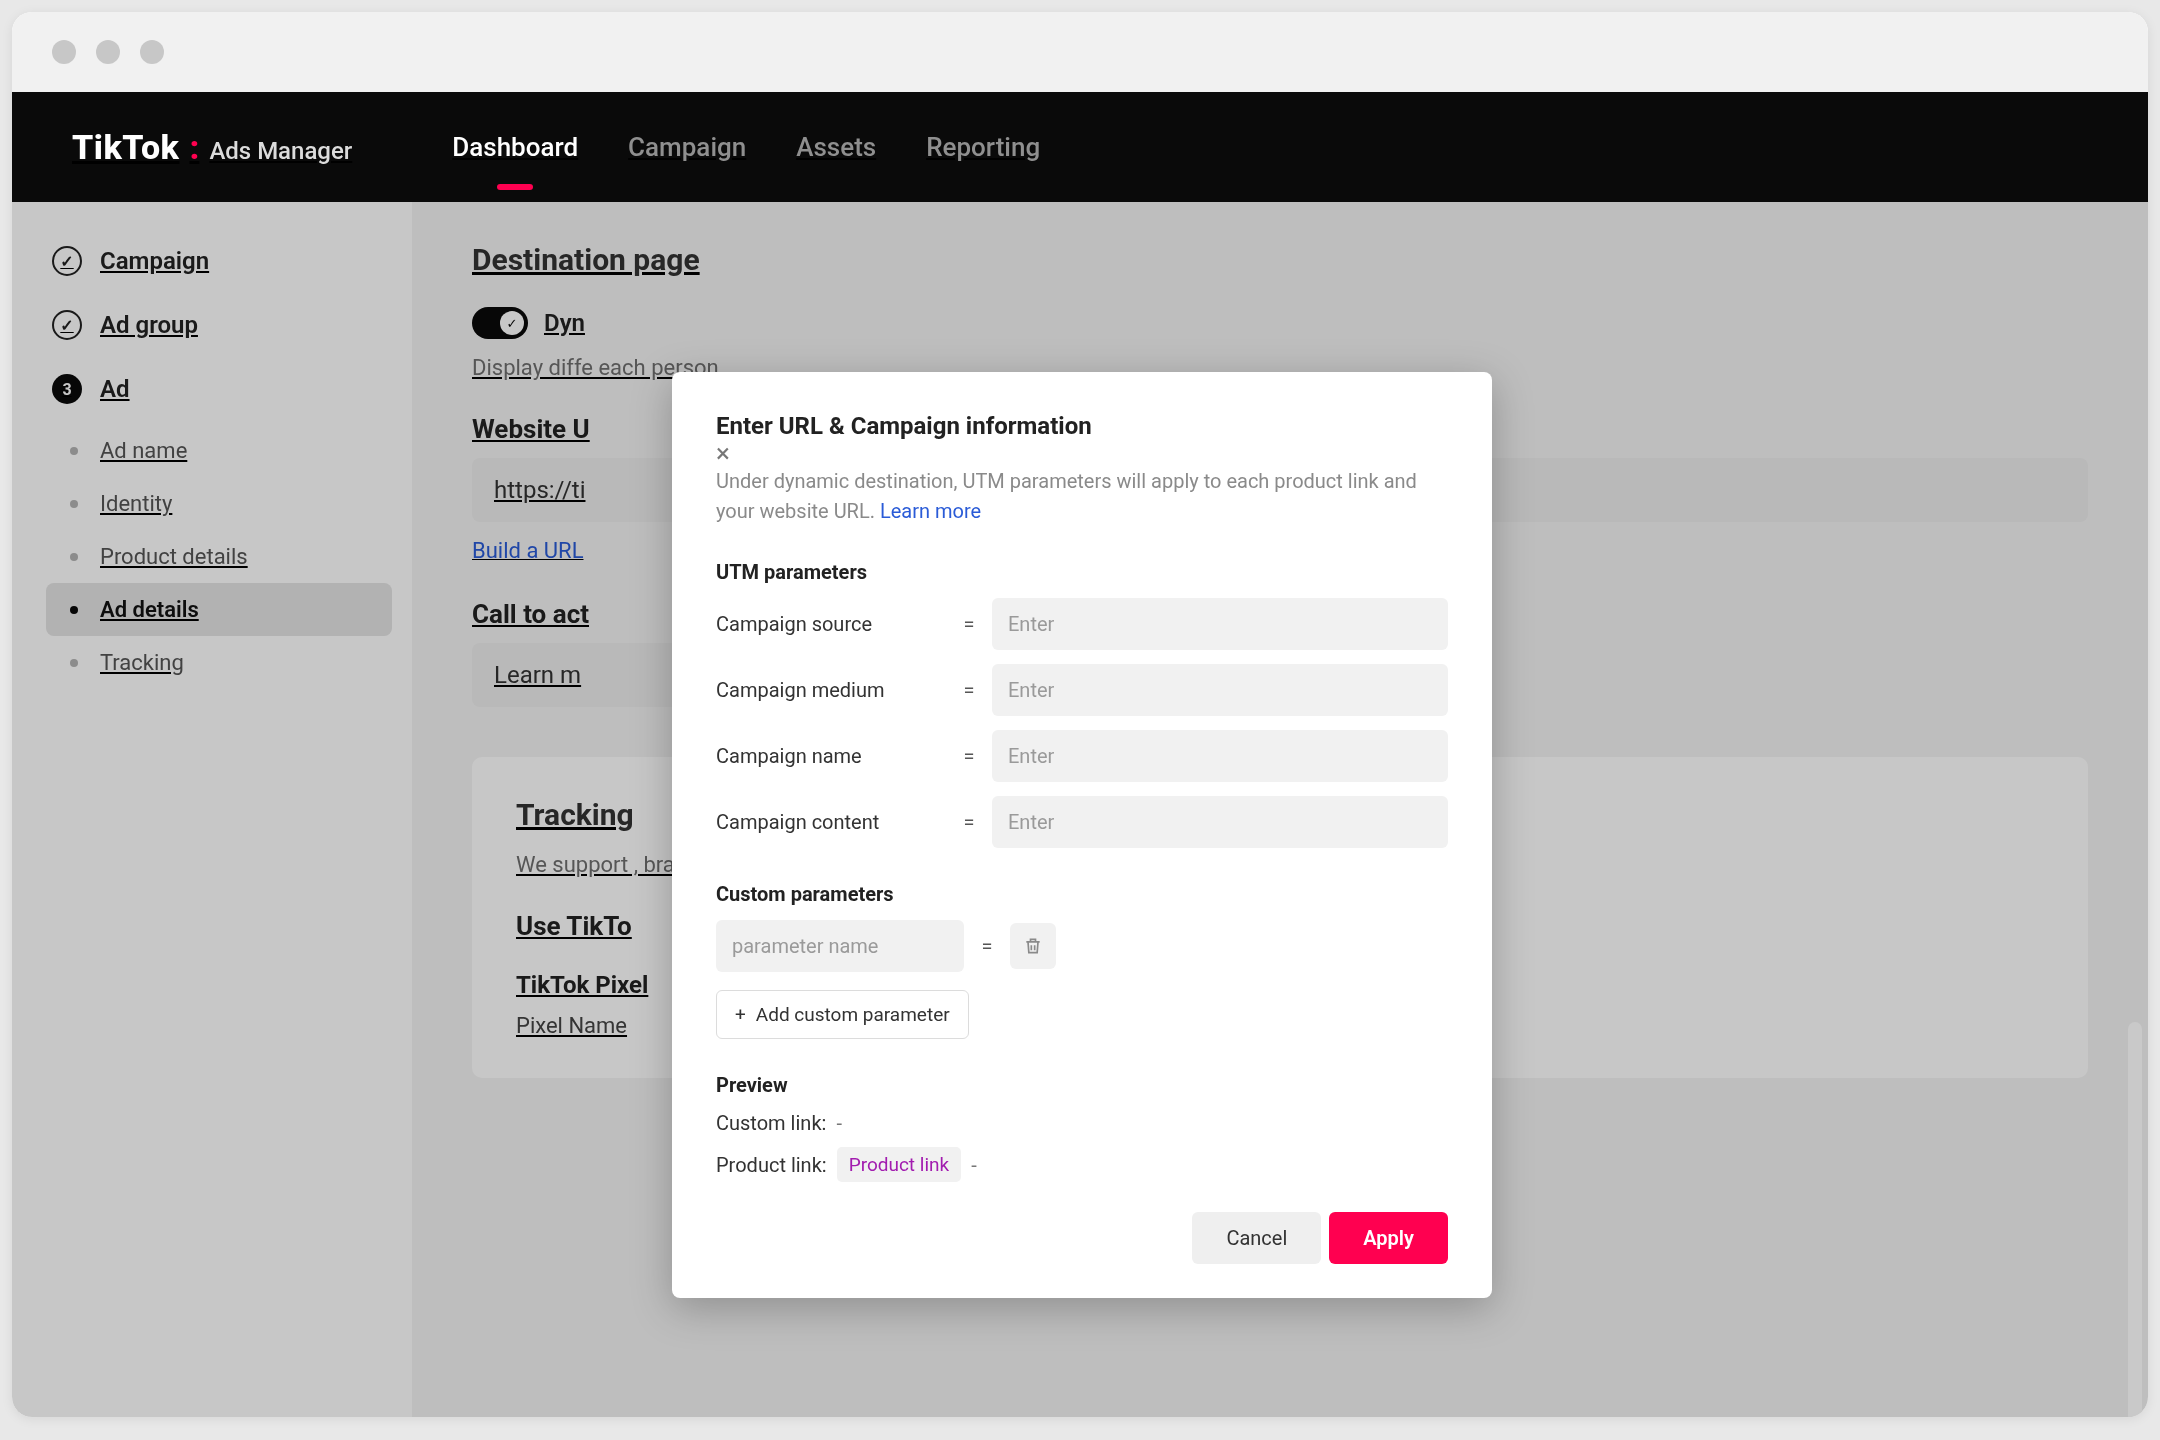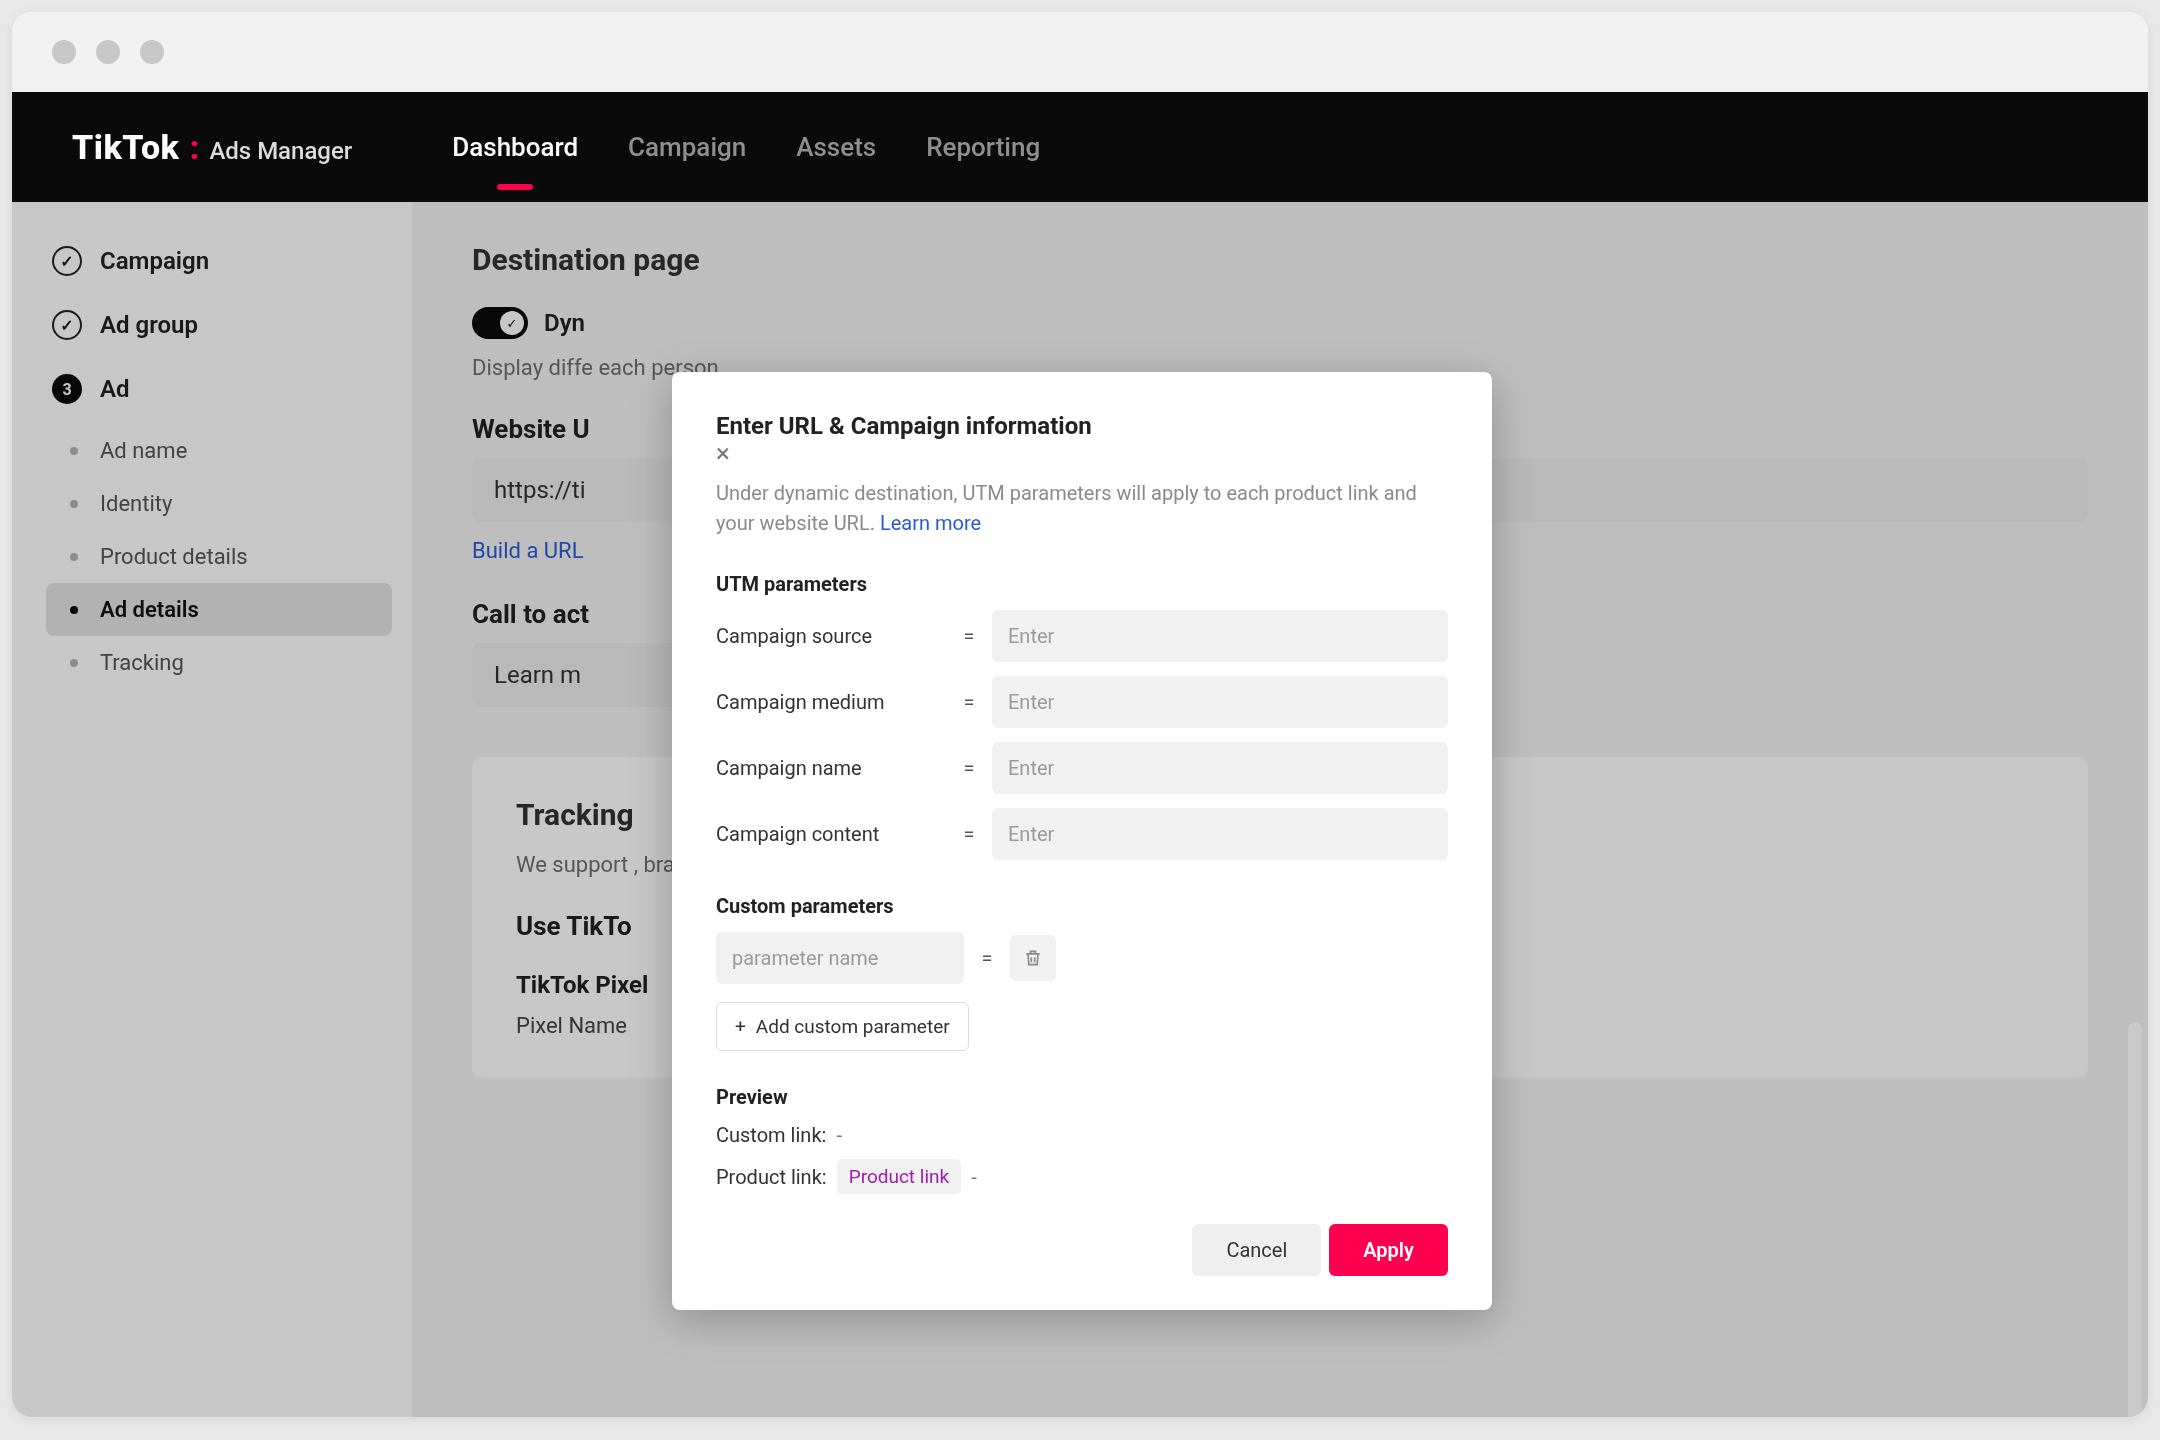--- a/index.html
+++ b/index.html
@@ -1,18 +1,18 @@
 <!DOCTYPE html>
 <html><head>
 <meta charset="utf-8">
 <style>
 * { margin: 0; padding: 0; box-sizing: border-box; font-family: -apple-system, BlinkMacSystemFont, "Segoe UI", Roboto, sans-serif; }
 body { background: #e8e8e8; width: 2160px; height: 1440px; overflow: hidden; }
 
-.browser-frame { background: #fff; border-radius: 20px; margin: 12px; height: 1405px; overflow: hidden; box-shadow: 0 2px 12px rgba(0,0,0,0.08); position: relative; }
+.browser-frame { background: #fff; border-radius: 20px; margin: 12px; height: 1405px; overflow: hidden; box-shadow: 0 2px 12px rgba(0,0,0,0.08); position: relative; text-decoration: underline; }
 .titlebar { height: 80px; background: #f1f1f1; display: flex; align-items: center; padding-left: 40px; gap: 20px; }
 .traffic-dot { width: 24px; height: 24px; border-radius: 50%; background: #c7c7c7; }
 
 .topnav { background: #0a0a0a; height: 110px; display: flex; align-items: center; padding: 0 60px; gap: 60px; }
 .brand { display: flex; align-items: baseline; gap: 10px; }
 .brand-tiktok { font-weight: 800; font-size: 34px; color: #fff; letter-spacing: 0.5px; }
 .brand-colon { color: #ff0050; font-weight: 800; font-size: 34px; }
 .brand-sub { color: #dcdcdc; font-size: 24px; font-weight: 500; }
 .nav-items { display: flex; gap: 50px; margin-left: 40px; }
 .nav-item { color: #8f8f8f; font-size: 26px; font-weight: 500; cursor: pointer; position: relative; }
@@ -50,21 +50,21 @@
 .tracking-card .section-title { margin-bottom: 16px; }
 .pixel-sub { font-weight: 700; font-size: 24px; color: #222; margin-top: 30px; }
 .pixel-name { font-size: 22px; color: #444; margin-top: 14px; }
 
 .dim-overlay { position: absolute; inset: 0; background: rgba(0,0,0,0.22); }
 
 .modal { position: absolute; left: 660px; top: 360px; width: 820px; background: #fff; border-radius: 8px; box-shadow: 0 10px 40px rgba(0,0,0,0.25); padding: 40px 44px 34px; }
 .modal-header { display: flex; justify-content: space-between; align-items: flex-start; flex-direction: column; }
 .modal-title { font-size: 24px; font-weight: 700; color: #222; }
 .close-x { font-size: 26px; color: #777; cursor: pointer; line-height: 1; }
-.modal-desc { font-size: 20px; color: #8a8a8a; line-height: 1.5; margin-top: 12px; }
+.modal-desc { font-size: 20px; color: #8a8a8a; line-height: 1.5; }
 .modal-desc .link { font-size: 20px; }
 .group-title { font-size: 20px; font-weight: 700; color: #222; margin-top: 34px; margin-bottom: 14px; }
 .param-row { display: flex; align-items: center; gap: 16px; margin-bottom: 14px; }
 .param-label { width: 230px; font-size: 20px; color: #333; }
 .equals { font-size: 20px; color: #555; width: 14px; text-align: center; }
 .text-input { flex: 1; background: #f1f1f1; border: none; border-radius: 6px; padding: 14px 16px; font-size: 20px; color: #333; }
 .text-input::placeholder { color: #9a9a9a; }
 .name-input { width: 248px; background: #f1f1f1; border: none; border-radius: 6px; padding: 14px 16px; font-size: 20px; }
 .name-input::placeholder { color: #9a9a9a; }
 .trash-btn { width: 46px; height: 46px; background: #f1f1f1; border-radius: 6px; display: flex; align-items: center; justify-content: center; cursor: pointer; }

